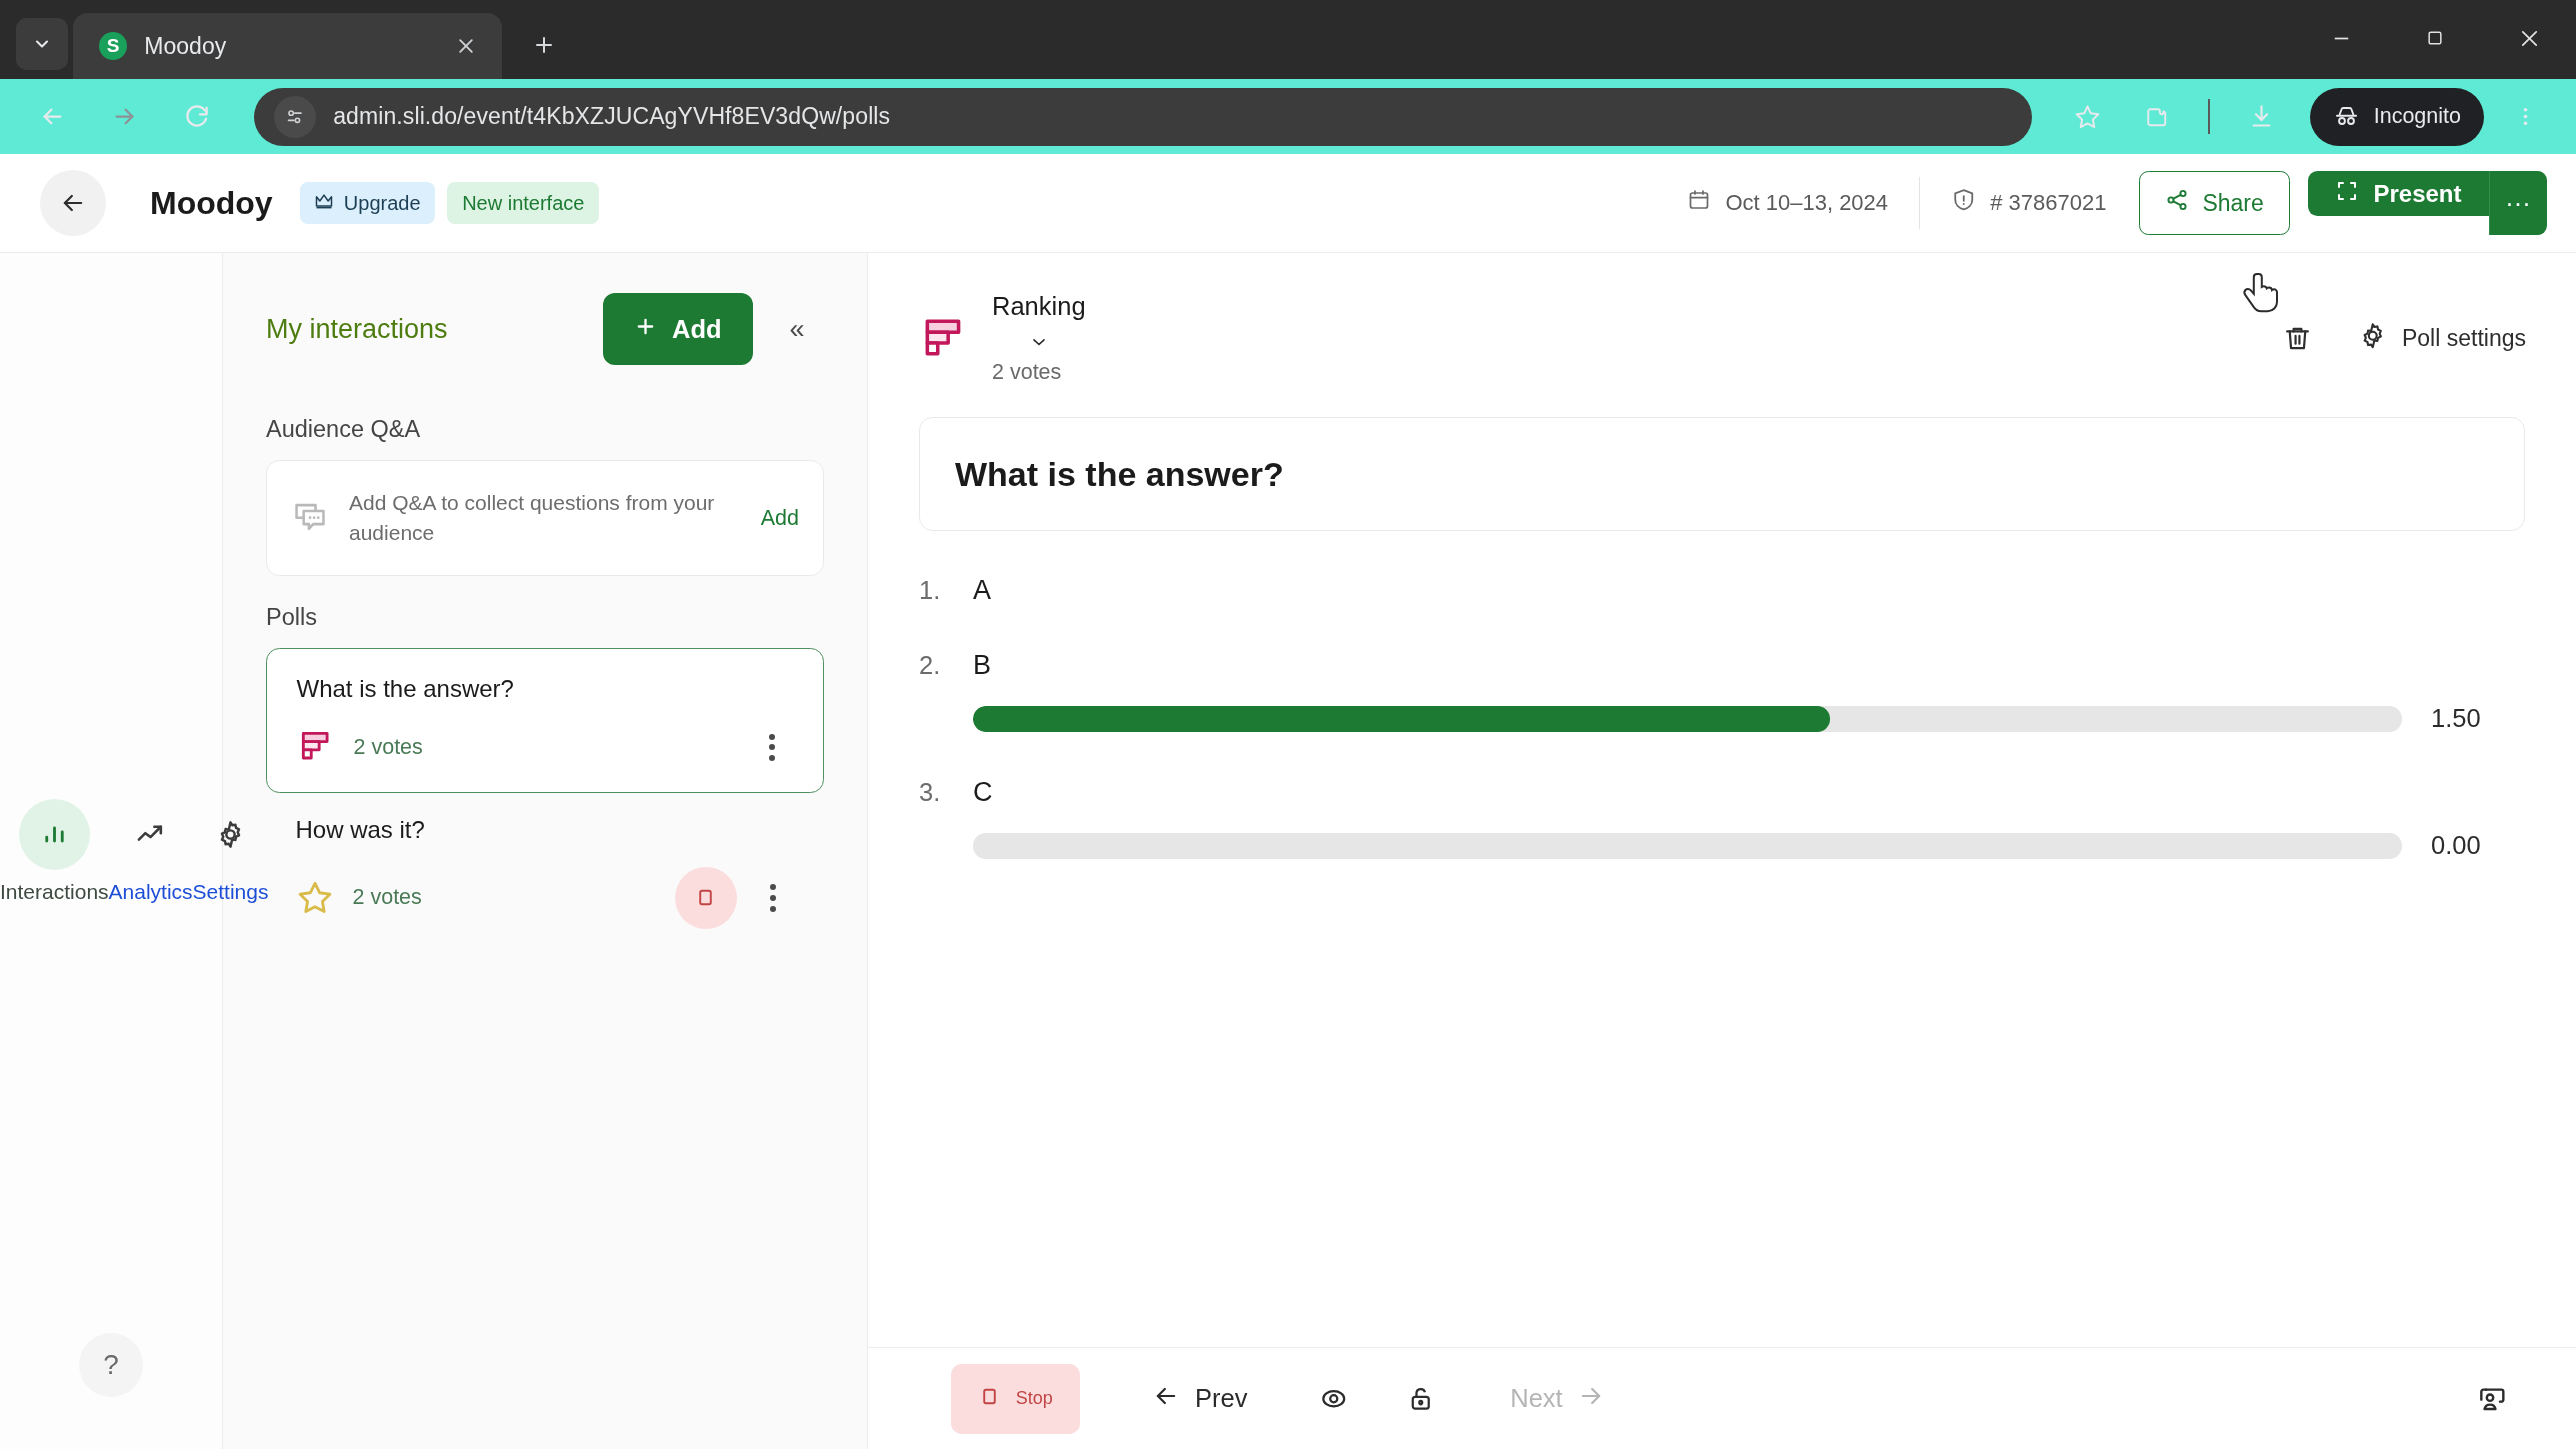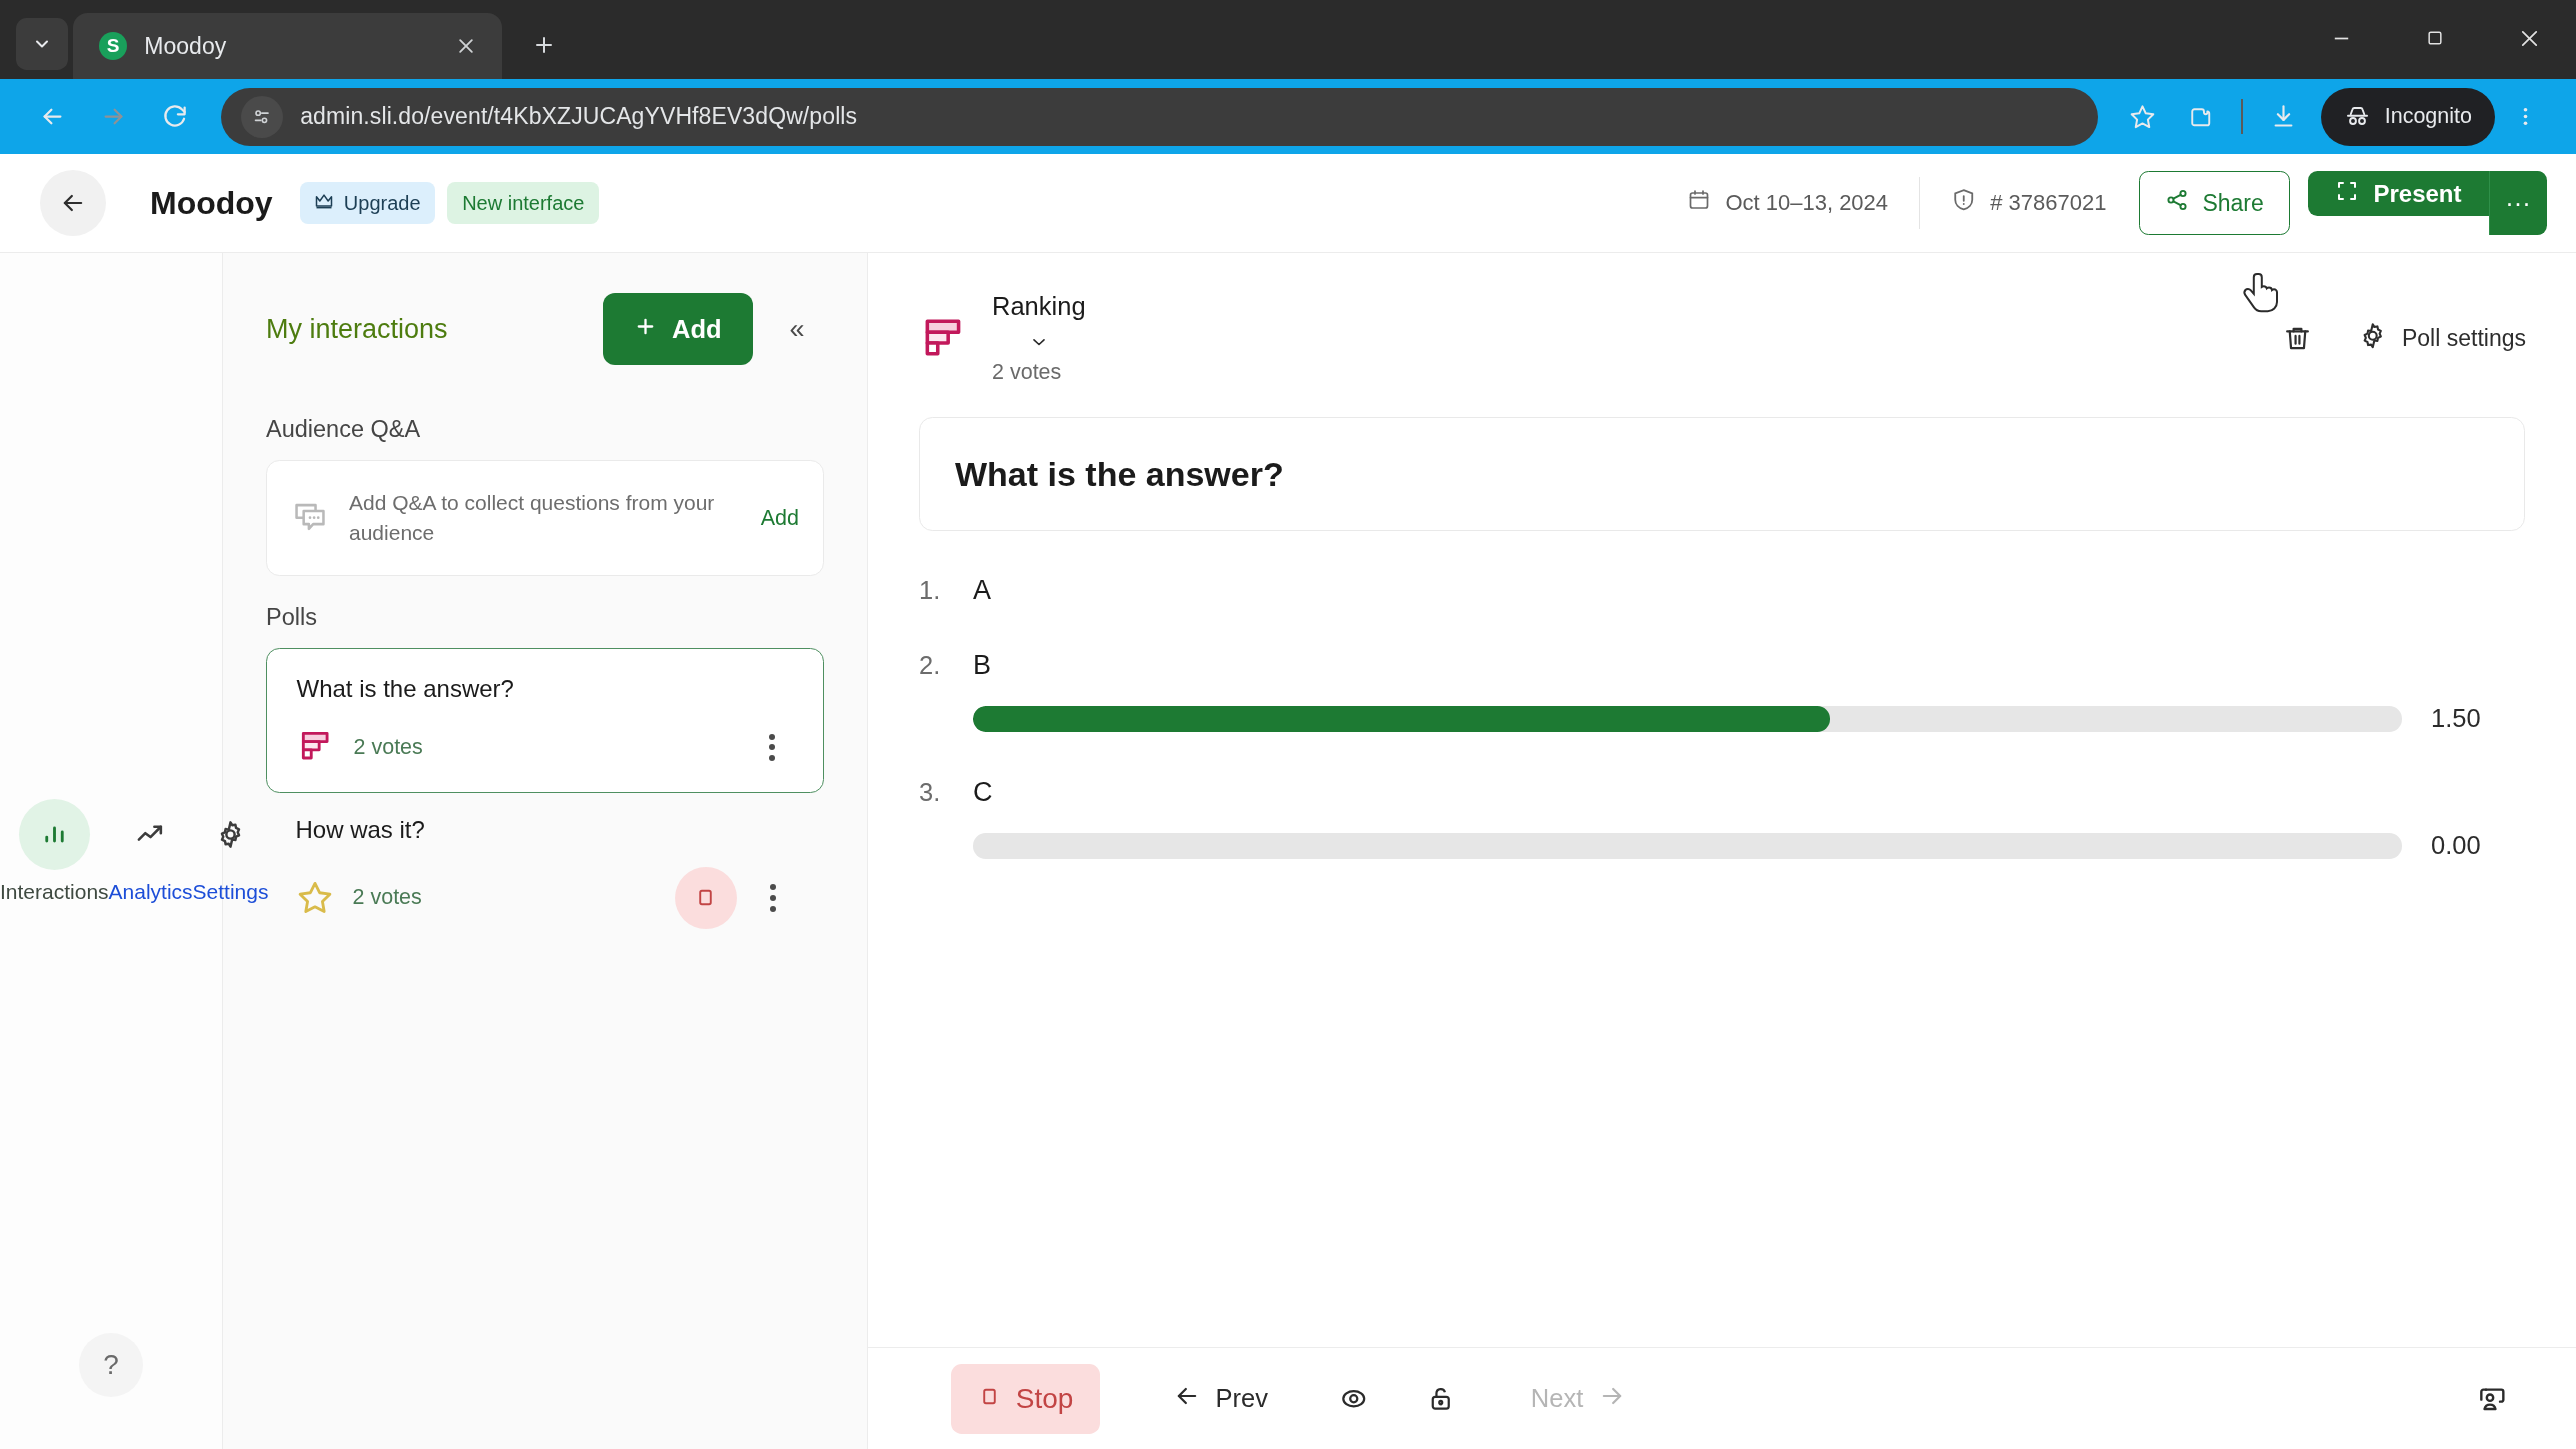--- a/index.html
+++ b/index.html
@@ -35,22 +35,22 @@
   .tab-title { color: #e8eaed; font-size: 23px; flex: 1; white-space: nowrap; overflow: hidden; }
   .tab-close { width: 38px; height: 38px; display: flex; align-items: center; justify-content: center; border-radius: 50%; cursor: pointer; }
   .newtab {
     width: 52px; height: 52px; margin: 0 0 8px 16px; border-radius: 50%;
     display: flex; align-items: center; justify-content: center; cursor: pointer;
   }
   .winctl { position: absolute; right: 0; top: 6.7px; display: flex; align-items: center; }
   .winctl > div { width: 94px; height: 63px; display: flex; align-items: center; justify-content: center; cursor: pointer; }
 
   .toolbar {
-    height: 75px; background: #0ea5e9; display: flex; align-items: center;
-    padding: 0 23px; gap: 2px; flex: 0 0 auto;
+    height: 75px; background: #5eead4; display: flex; align-items: center;
+    padding: 0 23px; gap: 13px; flex: 0 0 auto;
   }
   .navbtn { width: 59px; height: 59px; border-radius: 50%; display: flex; align-items: center; justify-content: center; cursor: pointer; flex: 0 0 auto; }
   .omnibox {
     flex: 1; height: 58px; background: #3c3c3c; border-radius: 29.5px;
     display: flex; align-items: center; padding: 0 20px; gap: 17.4px; margin: 0 14.8px; cursor: text;
   }
   .omnibox-icon { width: 42px; height: 42px; border-radius: 50%; background: #4a4a4a; display: flex; align-items: center; justify-content: center; flex: 0 0 auto; }
   .omnibox-url { color: #e4e6e8; font-size: 23px; letter-spacing: 0.1px; white-space: nowrap; }
   .tb-icon { width: 56px; height: 56px; border-radius: 50%; display: flex; align-items: center; justify-content: center; cursor: pointer; flex: 0 0 auto; }
   .tb-sep { width: 1.3px; height: 35px; background: #5a5a5a; margin: 0 10.7px; }
@@ -190,21 +190,21 @@
   .add-option { display: flex; align-items: center; gap: 27px; margin-top: 56px; padding-left: 2.7px; cursor: pointer; }
   .add-option span { font-size: 25.5px; color: #6a6a6a; }
 
   .main-footer {
     height: 102px; border-top: 1.3px solid #ececec; display: flex; align-items: center;
     padding: 0 51px; gap: 0; flex: 0 0 auto; background: #fff;
   }
   .btn-stop {
     height: 70px; background: #fbdddd; color: #c24444; border-radius: 10.7px;
     display: flex; align-items: center; gap: 14.8px; padding: 0 27px;
-    font-size: 28px; cursor: pointer; margin-left: 32px;
+    font-size: 18px; cursor: pointer; margin-left: 32px;
   }
   .foot-btn { display: flex; align-items: center; gap: 14.8px; font-size: 25.5px; color: #2b2b2b; cursor: pointer; padding: 0 13.4px; }
   .foot-btn.disabled { color: #b5b5b5; cursor: default; }
   .foot-icon { width: 67px; height: 67px; display: flex; align-items: center; justify-content: center; cursor: pointer; }
   .foot-spacer { flex: 1; }
 
   .cursor { position: absolute; pointer-events: none; z-index: 99; }
 </style>
 </head>
 <body>

